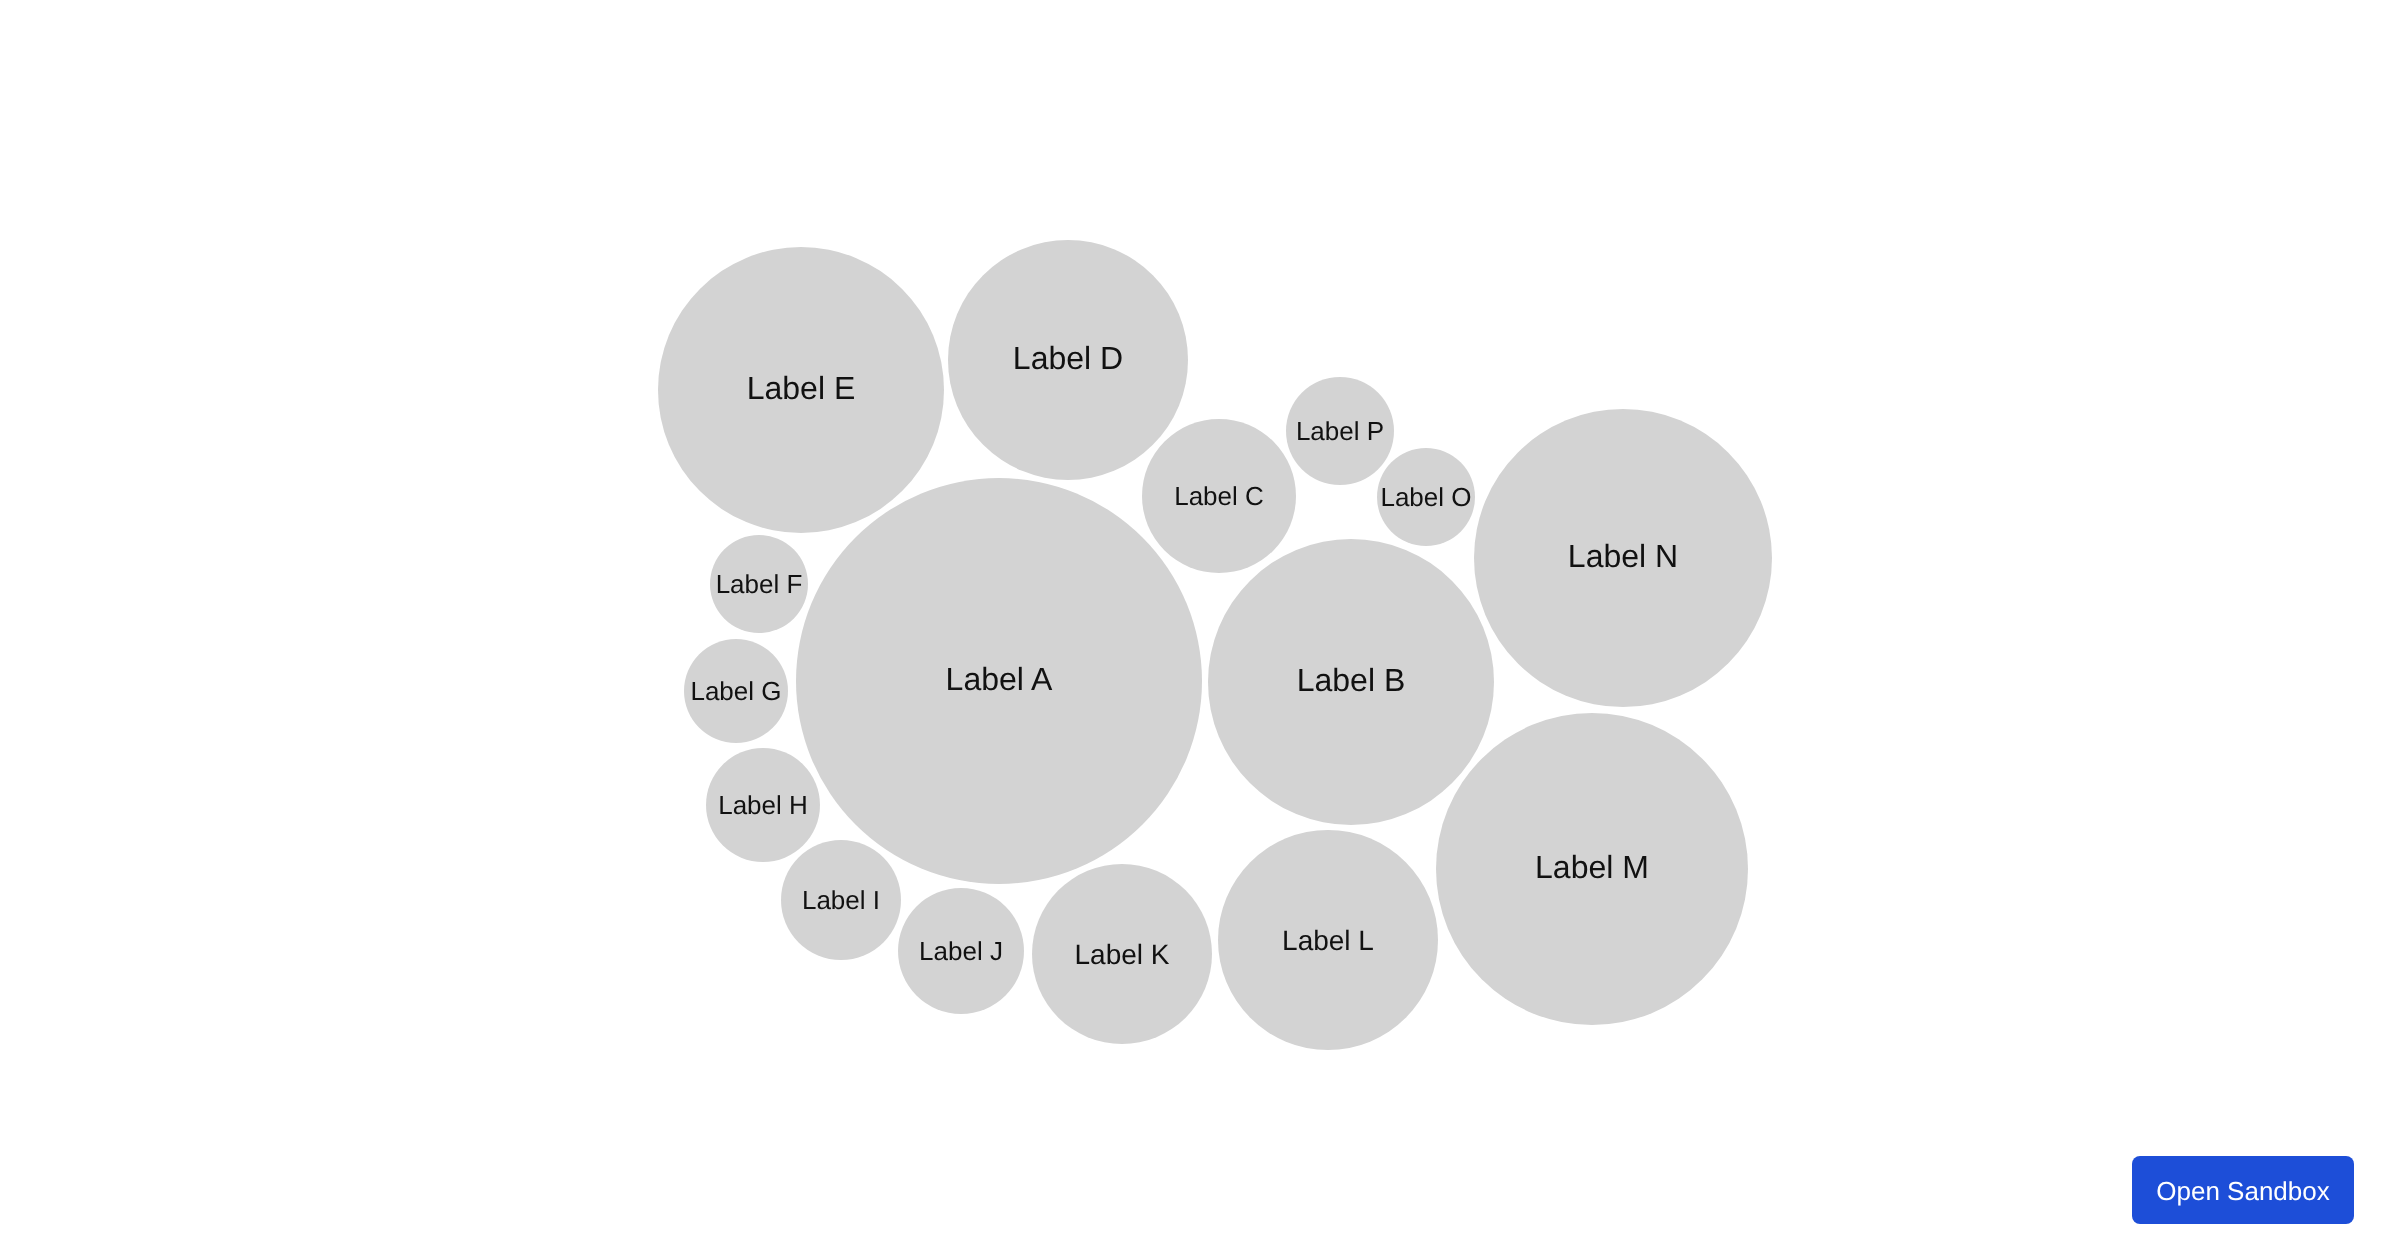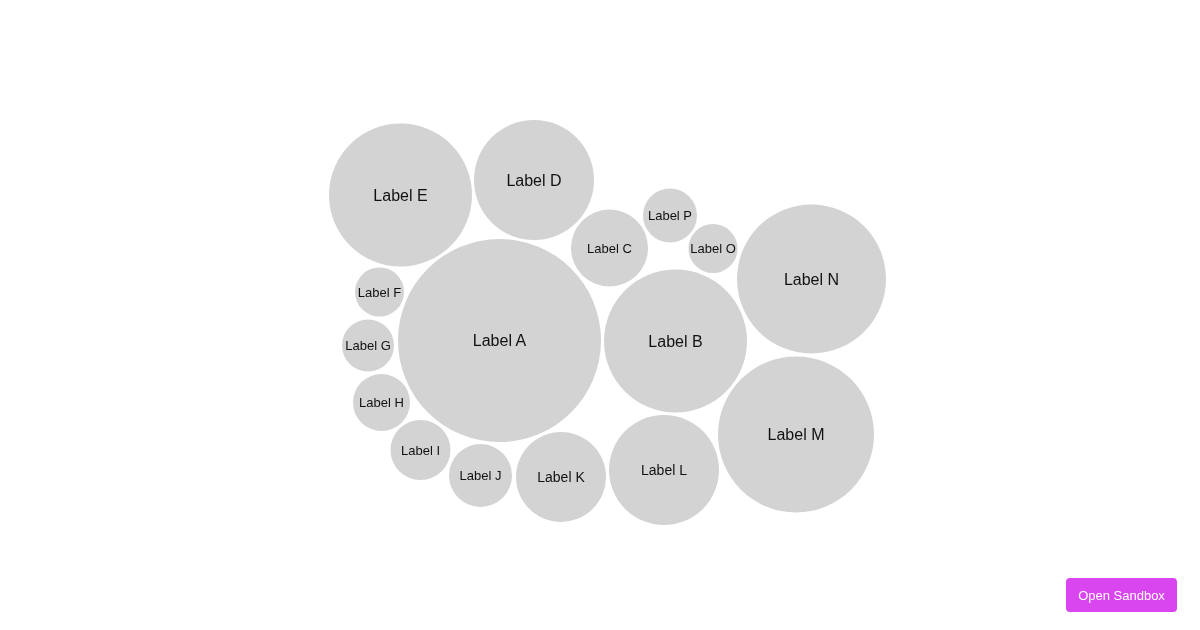--- a/index.html
+++ b/index.html
@@ -2,21 +2,21 @@
 <html><head>
   <meta charset="utf-8">
   <style>
     html, body { margin: 0; padding: 0; background: #ffffff; }
     body { width: 1200px; height: 630px; position: relative; overflow: hidden; font-family: "Liberation Sans", sans-serif; }
     #chart { position: absolute; left: 0; top: 0; width: 1200px; height: 630px; }
     .bubble { fill: #d3d3d3; }
     .bubble-label { fill: #111111; text-anchor: middle; dominant-baseline: central; font-family: "Liberation Sans", sans-serif; }
     .sandbox-btn {
       position: absolute; left: 1066px; top: 578px; width: 111px; height: 34px;
-      background: #d946ef; color: #ffffff; border: none; border-radius: 4px;
+      background: #1d4ed8; color: #ffffff; border: none; border-radius: 4px;
       font-family: "Liberation Sans", sans-serif; font-size: 13px; cursor: pointer;
       display: flex; align-items: center; justify-content: center; padding: 0;
     }
   </style>
 </head>
 <body>
 
 <svg id="chart" xmlns="http://www.w3.org/2000/svg" width="1200" height="630" viewBox="0 0 1200 630">
     <g>
       <circle class="bubble" cx="499.5" cy="340.5" r="101.5" fill="#d3d3d3"></circle>

